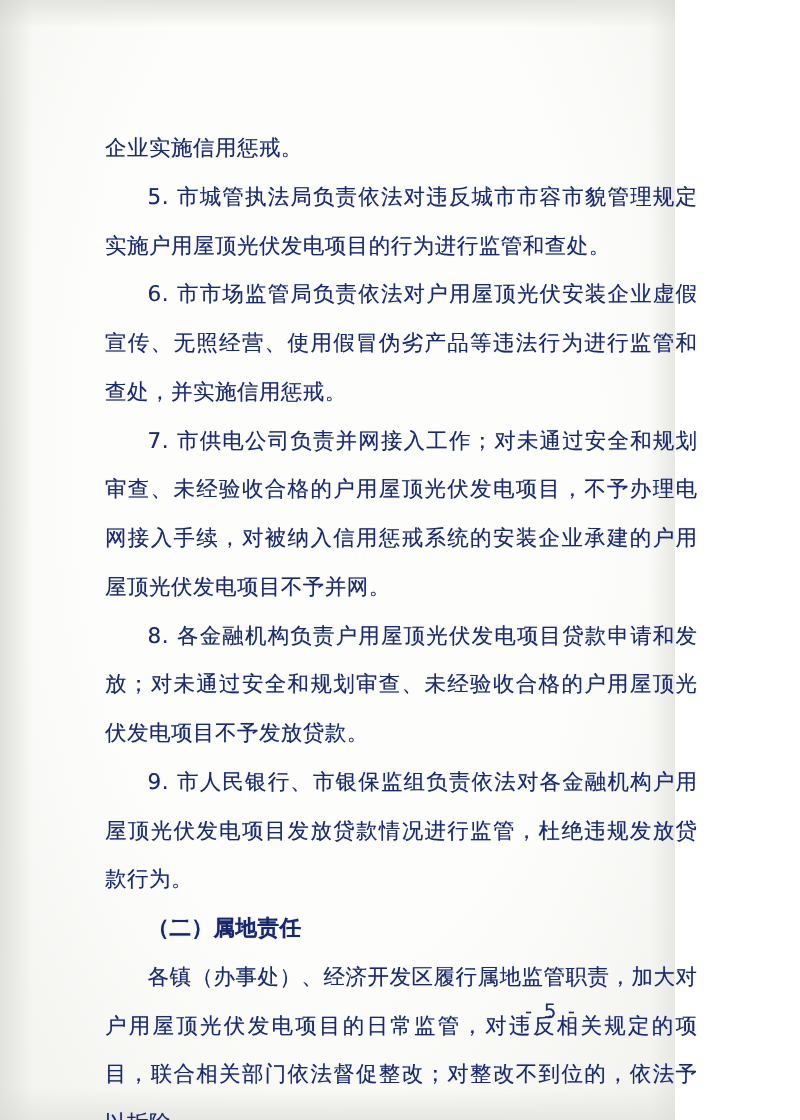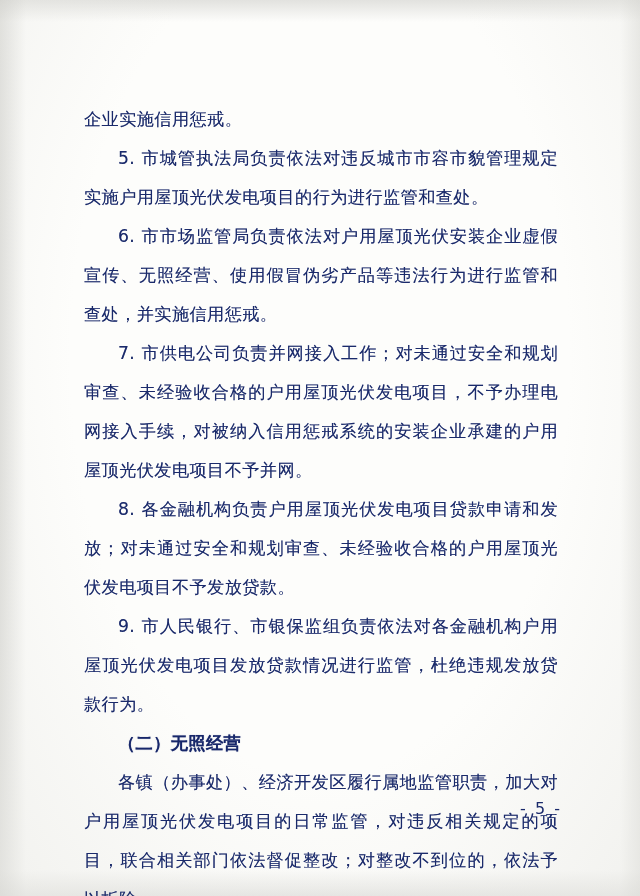--- a/index.html
+++ b/index.html
@@ -8,21 +8,21 @@
     background: #ffffff;
   }
   body {
     width: 640px;
     height: 896px;
     overflow: hidden;
     font-family: "DejaVu Sans", "Liberation Sans", sans-serif;
   }
   .page {
     position: relative;
-    width: 640px;
+    width: 540px;
     height: 896px;
     background: #fdfdfb;
     box-sizing: border-box;
     padding-left: 44px;
   }
   .scan-tint {
     position: absolute;
     inset: 0;
     background:
       radial-gradient(ellipse at 50% 40%, rgba(255,255,255,0) 55%, rgba(232,232,228,0.55) 100%);
@@ -115,19 +115,19 @@
   <div class="edge-shadow-bottom"></div>
   <div class="scan-tint"></div>
 
   <div class="content">
     <p class="para">企业实施信用惩戒。</p>
     <p class="para indent2">5. 市城管执法局负责依法对违反城市市容市貌管理规定实施户用屋顶光伏发电项目的行为进行监管和查处。</p>
     <p class="para indent2">6. 市市场监管局负责依法对户用屋顶光伏安装企业虚假宣传、无照经营、使用假冒伪劣产品等违法行为进行监管和查处，并实施信用惩戒。</p>
     <p class="para indent2">7. 市供电公司负责并网接入工作；对未通过安全和规划审查、未经验收合格的户用屋顶光伏发电项目，不予办理电网接入手续，对被纳入信用惩戒系统的安装企业承建的户用屋顶光伏发电项目不予并网。</p>
     <p class="para indent2">8. 各金融机构负责户用屋顶光伏发电项目贷款申请和发放；对未通过安全和规划审查、未经验收合格的户用屋顶光伏发电项目不予发放贷款。</p>
     <p class="para indent2">9. 市人民银行、市银保监组负责依法对各金融机构户用屋顶光伏发电项目发放贷款情况进行监管，杜绝违规发放贷款行为。</p>
-    <p class="heading">（二）无照经营</p>
+    <p class="heading">（二）属地责任</p>
     <p class="para indent2">各镇（办事处）、经济开发区履行属地监管职责，加大对户用屋顶光伏发电项目的日常监管，对违反相关规定的项目，联合相关部门依法督促整改；对整改不到位的，依法予以拆除。</p>
 
   </div>
 
   <div class="page-number">- 5 -</div>
 </div>
 
 </body></html>

